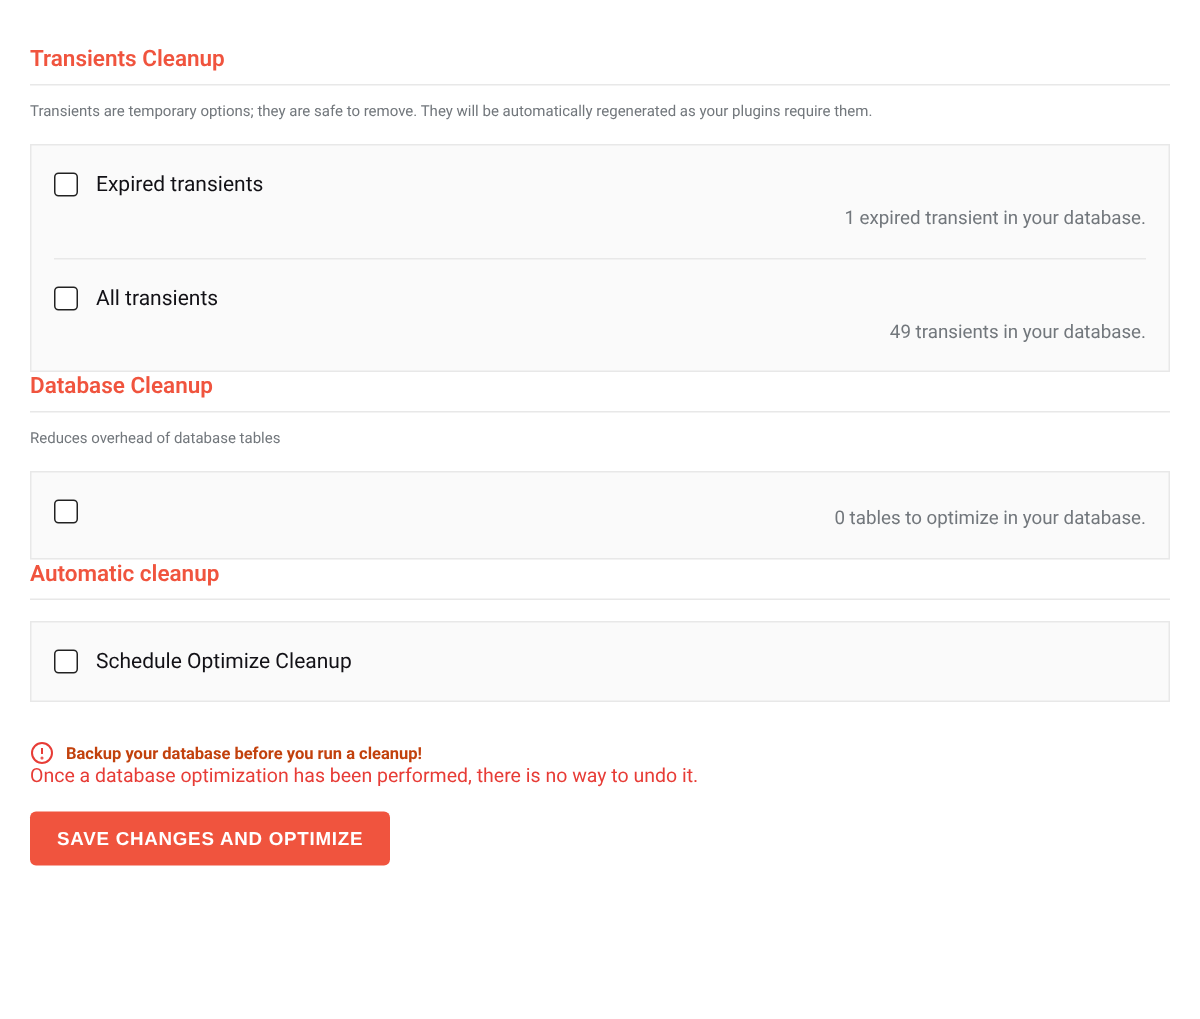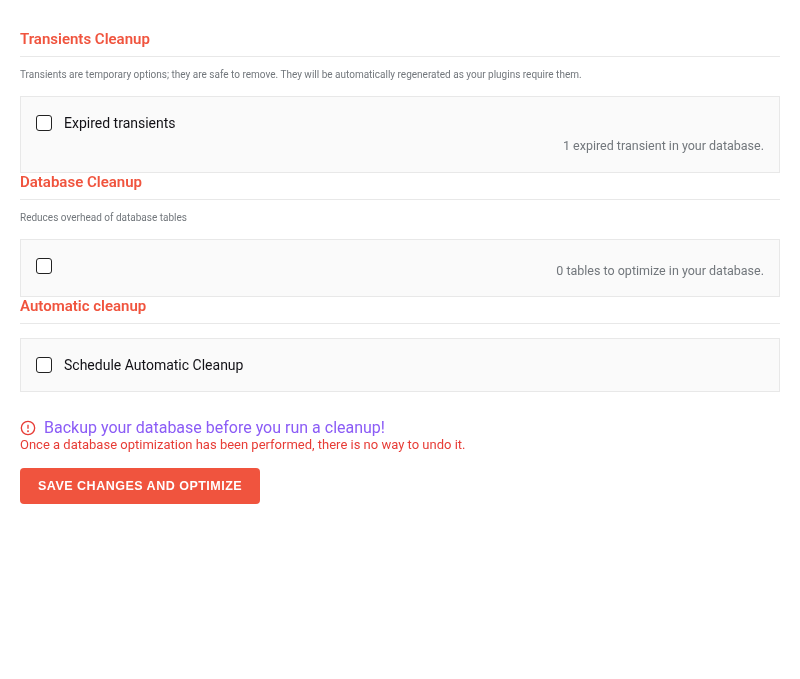--- a/index.html
+++ b/index.html
@@ -82,23 +82,23 @@
       gap: 8px;
       color: #E73C36;
     }
     .warning-icon {
       flex: 0 0 16px;
       width: 16px;
       height: 16px;
       display: inline-block;
     }
     .warning-heading {
-      font-size: 16px;
-      font-weight: 400;
-      color: #8b5cf6;
+      font-size: 11px;
+      font-weight: 700;
+      color: #c2410c;
     }
     .warning-sub {
       font-size: 13px;
       color: #E73C36;
       margin-top: 0;
     }
     .primary-btn {
       display: inline-block;
       background: #F0543E;
       color: #fff;
@@ -123,20 +123,27 @@
   <h3 class="section-heading">Transients Cleanup</h3>
   <p class="section-desc">Transients are temporary options; they are safe to remove. They will be automatically regenerated as your plugins require them.</p>
   <div class="option-panel">
     <div class="option-row">
       <span class="checkbox"></span>
       <div class="option-text">
         <div class="option-label">Expired transients</div>
         <div class="option-sub">1 expired transient in your database.</div>
       </div>
     </div>
+    <div class="option-row">
+      <span class="checkbox"></span>
+      <div class="option-text">
+        <div class="option-label">All transients</div>
+        <div class="option-sub">49 transients in your database.</div>
+      </div>
+    </div>
   </div>
 </div>
 
 
 <div class="section">
   <h3 class="section-heading">Database Cleanup</h3>
   <p class="section-desc">Reduces overhead of database tables</p>
   <div class="option-panel">
     <div class="option-row">
       <span class="checkbox"></span>
@@ -147,21 +154,21 @@
   </div>
 </div>
 
 
 <div class="section">
   <h3 class="section-heading">Automatic cleanup</h3>
   <div class="option-panel" style="margin-top:14px;">
     <div class="option-row">
       <span class="checkbox"></span>
       <div class="option-text">
-        <div class="option-label">Schedule Automatic Cleanup</div>
+        <div class="option-label">Schedule Optimize Cleanup</div>
       </div>
     </div>
   </div>
 </div>
 
 
 <div class="warning-block">
   <div class="warning-line">
     <span class="warning-icon">
       <svg viewBox="0 0 24 24" width="16" height="16" fill="none" stroke="#E73C36" stroke-width="2">

